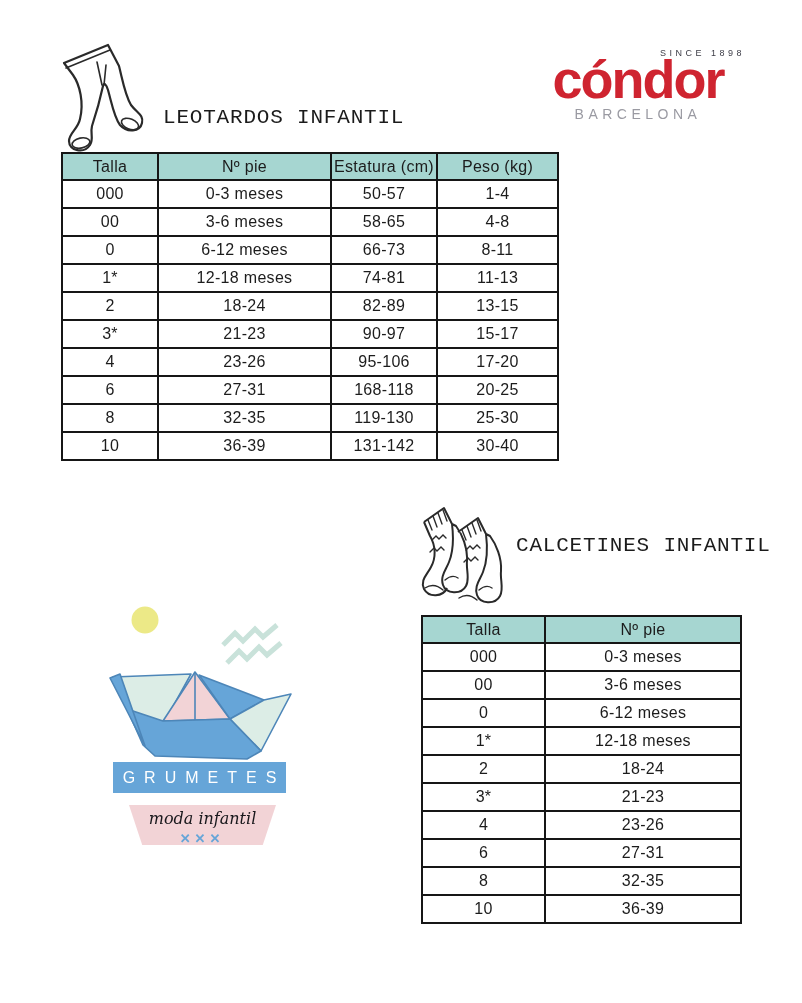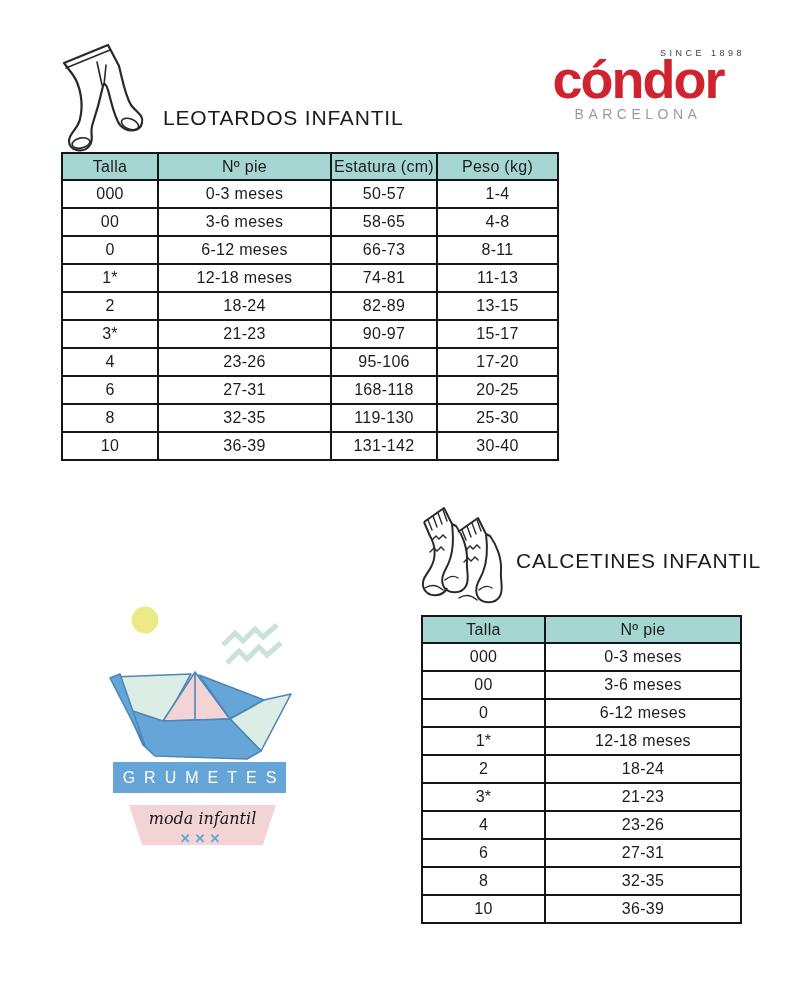--- a/index.html
+++ b/index.html
@@ -13,23 +13,24 @@
     margin: 0 auto;
   }
   
   .sec-title {
     position: absolute;
     font-size: 21px;
     font-weight: 400;
     letter-spacing: 0.8px;
     color: #1b1b1b;
     white-space: nowrap;
+    font-family: Liberation Mono, monospace;
   }
   #title-leotardos { left: 163px; top: 106px; }
-  #title-calcetines { left: 516px; top: 549px; }
+  #title-calcetines { left: 516px; top: 534px; }
 
   
   .condor { position: absolute; left: 528px; top: 48px; width: 220px; }
   .condor .since {
     text-align: right; font-size: 9px; font-weight: normal;
     letter-spacing: 3.5px; color: #3c3c46; padding-right: 3px;
   }
   .condor .cname {
     font-size: 54px; font-weight: bold; color: var(--red);
     letter-spacing: -2px; line-height: 0.92; text-align: center;

